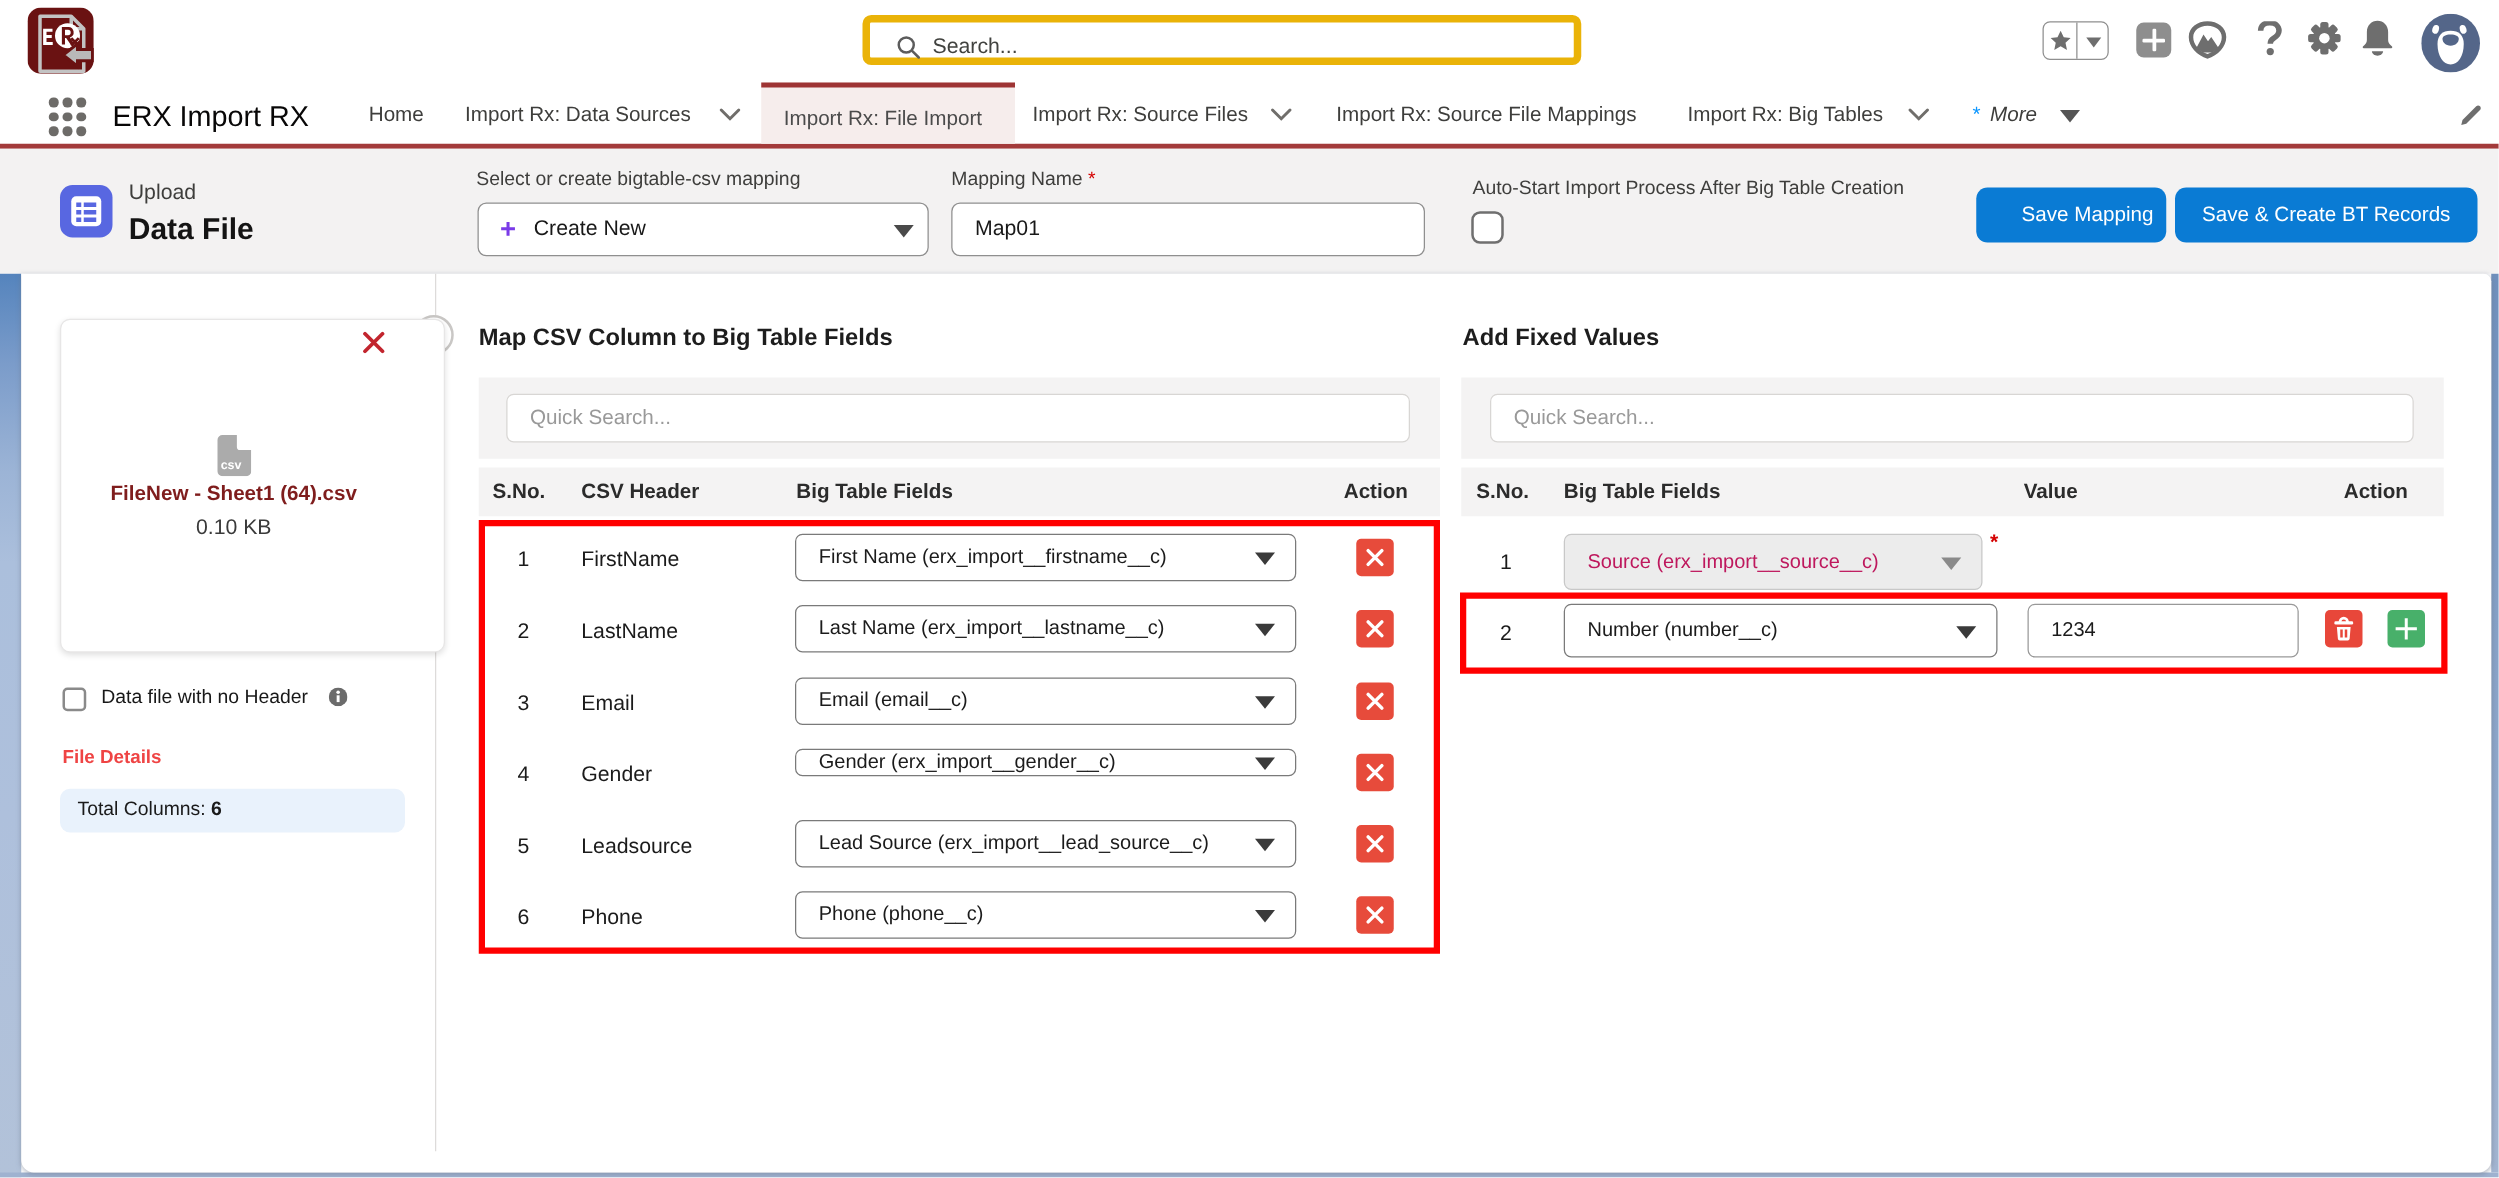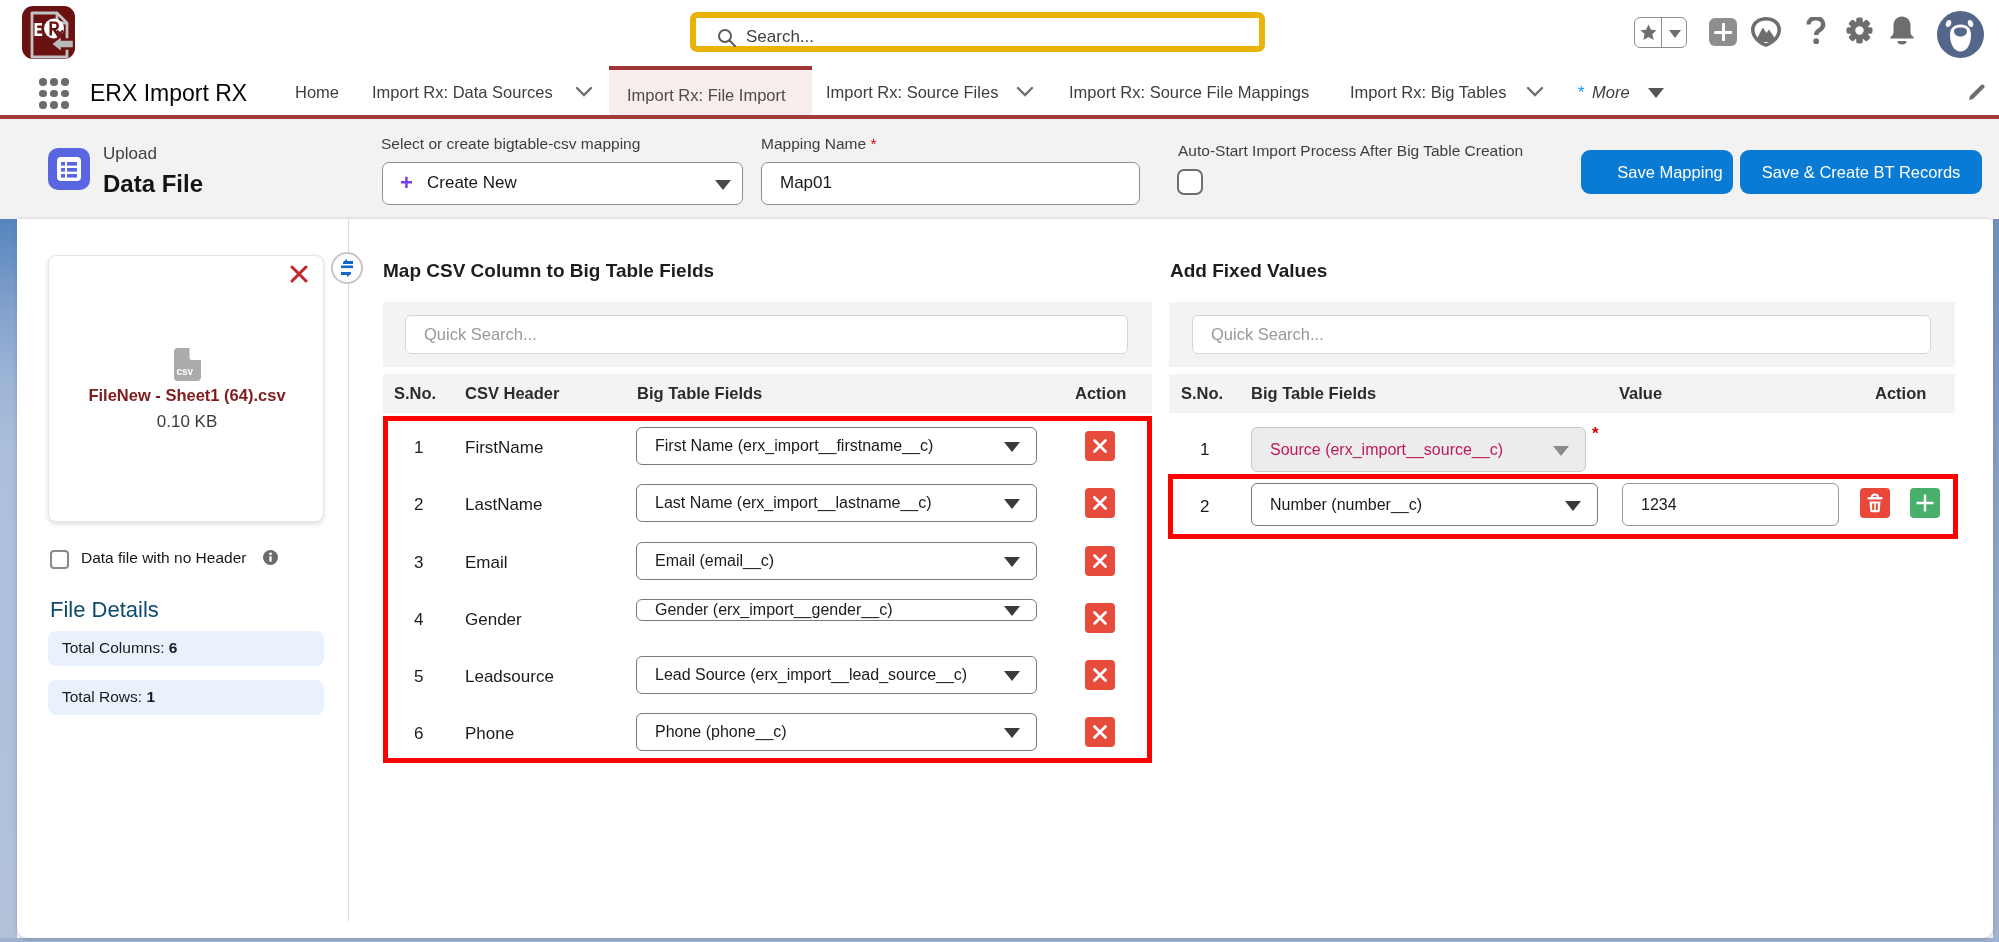--- a/index.html
+++ b/index.html
@@ -44,26 +44,26 @@
 
 #content { position:absolute; left:0; top:219px; width:1999px; height:723px; background:#fff; }
 #lstrip { position:absolute; left:0; top:0; width:17px; height:723px; background:linear-gradient(180deg,#5584bd 0%, #7b9cca 10%, #9cb4d6 22%, #abbfdc 32%, #aec0dc 60%, #b2c2d9 100%); }
 #rstrip { position:absolute; left:1993px; top:0; width:6px; height:719px; background:linear-gradient(180deg,#6f90bd 0%, #8aa4c9 45%, #a3b5d1 100%); }
 #bstrip { position:absolute; left:0; top:719px; width:1999px; height:4px; background:#9fb2d0; }
 #card { position:absolute; left:17px; top:0; width:1976px; height:719px; background:#fff; border-radius:0 6px 10px 10px; box-shadow:0 1px 4px rgba(110,120,140,0.55); }
 #vdiv { position:absolute; left:331px; top:0; width:1px; height:702px; background:#dddbda; }
 #synccirc { position:absolute; left:314px; top:33px; width:32px; height:32px; background:#fff; border:2px solid #c9c7c5; border-radius:50%; }
 
 
-#filecard { position:absolute; left:31px; top:36px; width:276px; height:267px; background:#fff; border:1px solid #e7e6e6; border-radius:8px; box-shadow:0 2px 5px rgba(0,0,0,0.13);padding-left:24px; }
+#filecard { position:absolute; left:31px; top:36px; width:308px; height:267px; background:#fff; border:1px solid #e7e6e6; border-radius:8px; box-shadow:0 2px 5px rgba(0,0,0,0.13);padding-left:24px; }
 #filecard .fname { position:absolute; left:0; top:130px; width:276px; text-align:center; font-size:16.5px; font-weight:bold; color:#7f1d1d; }
 #filecard .fsize { position:absolute; left:0; top:156px; width:276px; text-align:center; font-size:17px; color:#3a3a3a; }
 #chk2 { position:absolute; left:33px; top:331px; width:19px; height:19px; background:#fff; border:2px solid #8a8a8a; border-radius:4px; }
 #nohdr { position:absolute; left:64px; top:330px; font-size:15.5px; color:#181818; }
-#fdet { position:absolute; left:33px; top:378px; font-size:22px; font-weight:normal; color:#0c4a6e; }
+#fdet { position:absolute; left:33px; top:378px; font-size:15px; font-weight:bold; color:#ef4444; }
 .bluerow { position:absolute; left:31px; width:276px; height:35px; background:#e9f2fc; border-radius:8px; font-size:15.5px; color:#1a1a1a; line-height:34px; padding-left:14px; }
 
 
 .h2t { position:absolute; font-size:19px; font-weight:bold; color:#1d1d1d; }
 .grayblk { position:absolute; background:#f4f3f3; }
 .qsearch { position:absolute; height:39px; background:#fff; border:1px solid #d8d6d4; border-radius:6px; font-size:16.5px; color:#999; line-height:37px; padding-left:18px; }
 .thead { position:absolute; font-size:16.5px; font-weight:bold; color:#2b2b2b; }
 .redbox { position:absolute; border:5px solid #f00; }
 .cell { position:absolute; font-size:17px; color:#1b1b1b; }
 .sel { position:absolute; background:#fff; border:1px solid #7a7a7a; border-radius:6px; font-size:16px; color:#1b1b1b; }
@@ -232,21 +232,20 @@
     </div>
     <div id="chk2"></div>
     <div id="nohdr">Data file with no Header</div>
     <svg style="position:absolute;left:246px;top:331px;" width="15" height="15" viewBox="0 0 18 18">
         <circle cx="9" cy="9" r="9" fill="#6b6b6b"></circle>
         <rect x="7.6" y="7.5" width="2.8" height="6.5" fill="#fff"></rect>
         <circle cx="9" cy="4.6" r="1.7" fill="#fff"></circle>
       </svg>
     <div id="fdet">File Details</div>
     <div class="bluerow" style="top:412px;">Total Columns: <b>6</b></div>
-    <div class="bluerow" style="top:461px;">Total Rows: <b>1</b></div>
 
     <div class="h2t" style="left:366px; top:41px;">Map CSV Column to Big Table Fields</div>
     <div class="grayblk" style="left:366px; top:83px; width:769px; height:65px;"></div>
     <div class="qsearch" style="left:388px; top:96px; width:723px;">Quick Search...</div>
     <div class="grayblk" style="left:366px; top:155px; width:769px; height:39px;"></div>
     <div class="thead" style="left:377px; top:165px;">S.No.</div>
     <div class="thead" style="left:448px; top:165px;">CSV Header</div>
     <div class="thead" style="left:620px; top:165px;">Big Table Fields</div>
     <div class="thead" style="left:1058px; top:165px;">Action</div>
     <div class="redbox" style="left:366px; top:197px; width:769px; height:347px;"></div>

